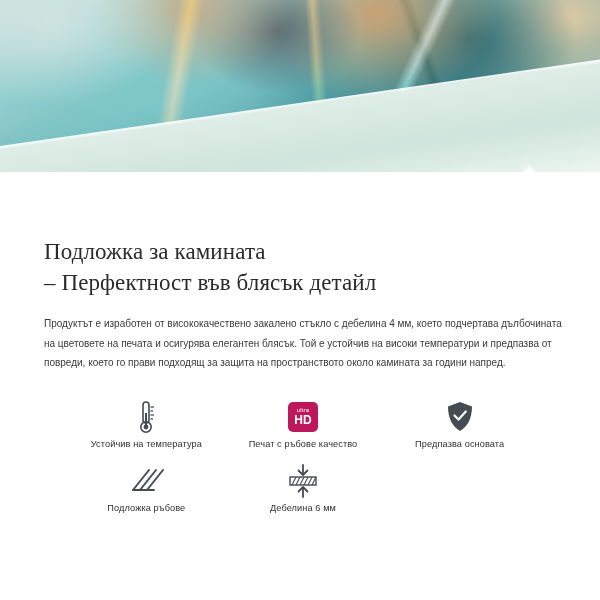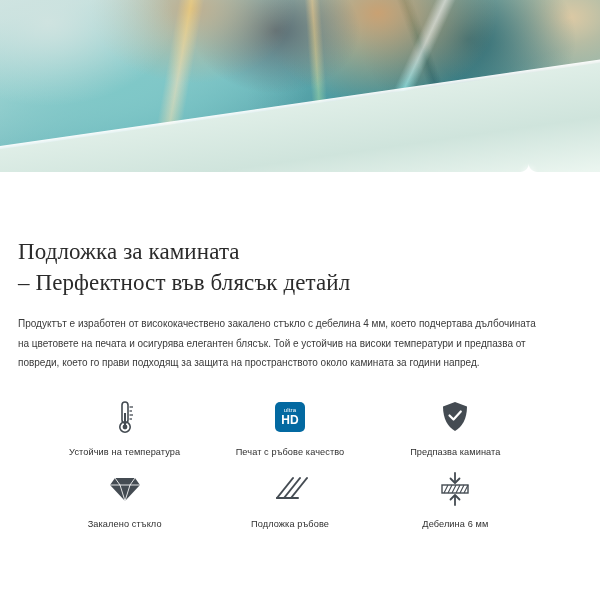--- a/index.html
+++ b/index.html
@@ -85,21 +85,21 @@
     font-size: 18px;
     line-height: 1;
     text-shadow: 0 0 6px rgba(255,255,255,0.9);
   }
   .sparkle.s1 { right: 62px; top: 162px; font-size: 22px; }
   .sparkle.s2 { right: 40px; top: 182px; font-size: 13px; }
   .sparkle.s3 { right: 92px; top: 188px; font-size: 10px; }
 
   
   .content {
-    padding: 18px 38px 0 18px;
+    padding: 18px 38px 0 44px;
   }
   h1.title {
     margin: 0;
     font-family: "Liberation Serif", serif;
     font-weight: 400;
     font-size: 23px;
     line-height: 1.35;
     color: #2b2b2b;
     letter-spacing: 0.1px;
   }
@@ -126,31 +126,30 @@
     align-items: center;
     justify-content: flex-start;
   }
   .feature-icon {
     height: 44px;
     display: flex;
     align-items: center;
     justify-content: center;
   }
   .feature-label {
-    margin-top: 8px;
     font-size: 9.2px;
     color: #2f2f2f;
     text-align: center;
     letter-spacing: 0.1px;
   }
   .ultrahd {
     width: 30px;
     height: 30px;
     border-radius: 5px;
-    background: #0369a1;
+    background: #be185d;
     color: #ffffff;
     display: flex;
     flex-direction: column;
     align-items: center;
     justify-content: center;
     line-height: 1;
   }
   .ultrahd .u1 { font-size: 6px; letter-spacing: 0.2px; }
   .ultrahd .u2 { font-size: 12px; font-weight: bold; margin-top: 1px; }
   svg { display: block; }
@@ -206,34 +205,23 @@
         <div class="feature-label">Печат с ръбове качество</div>
       </div>
 
       <div class="feature">
         <div class="feature-icon">
           <svg width="34" height="40" viewBox="0 0 34 40">
             <path d="M17 5 L29 9.5 C29 22 24 30 17 34 C10 30 5 22 5 9.5 Z" fill="#444b52"></path>
             <path d="M11.5 18.5 L15.5 22.5 L22.8 14.5" fill="none" stroke="#ffffff" stroke-width="2.2" stroke-linecap="round" stroke-linejoin="round"></path>
           </svg>
         </div>
-        <div class="feature-label">Предпазва камината</div>
-      </div>
-
-      <div class="feature">
-        <div class="feature-icon">
-          <svg width="38" height="34" viewBox="0 0 38 34">
-            <path d="M9 6 L29 6 L34 13 L19 29 L4 13 Z" fill="#444b52"></path>
-            <path d="M4 13 L34 13" stroke="#ffffff" stroke-width="1" opacity="0.85"></path>
-            <path d="M9 6 L14 13 L19 29" stroke="#ffffff" stroke-width="1" opacity="0.85" fill="none"></path>
-            <path d="M29 6 L24 13 L19 29" stroke="#ffffff" stroke-width="1" opacity="0.85" fill="none"></path>
-          </svg>
-        </div>
-        <div class="feature-label">Закалено стъкло</div>
-      </div>
+        <div class="feature-label">Предпазва основата</div>
+      </div>
+
 
       <div class="feature">
         <div class="feature-icon">
           <svg width="38" height="34" viewBox="0 0 38 34">
             <path d="M6 26 L22 6" stroke="#444b52" stroke-width="2" stroke-linecap="round"></path>
             <path d="M13 26 L29 6" stroke="#444b52" stroke-width="2" stroke-linecap="round"></path>
             <path d="M20 26 L36 6" stroke="#444b52" stroke-width="2" stroke-linecap="round"></path>
             <path d="M6 26 L27 26" stroke="#444b52" stroke-width="2" stroke-linecap="round"></path>
           </svg>
         </div>

